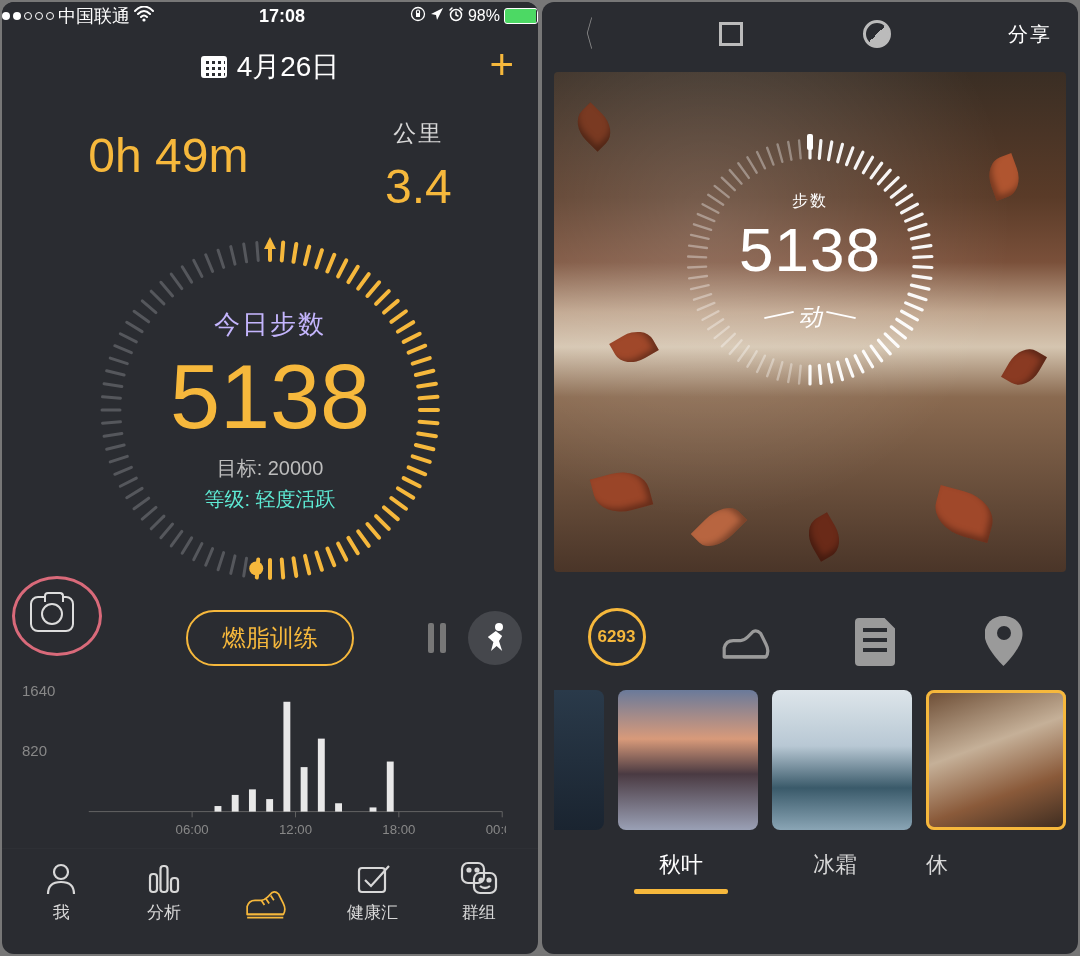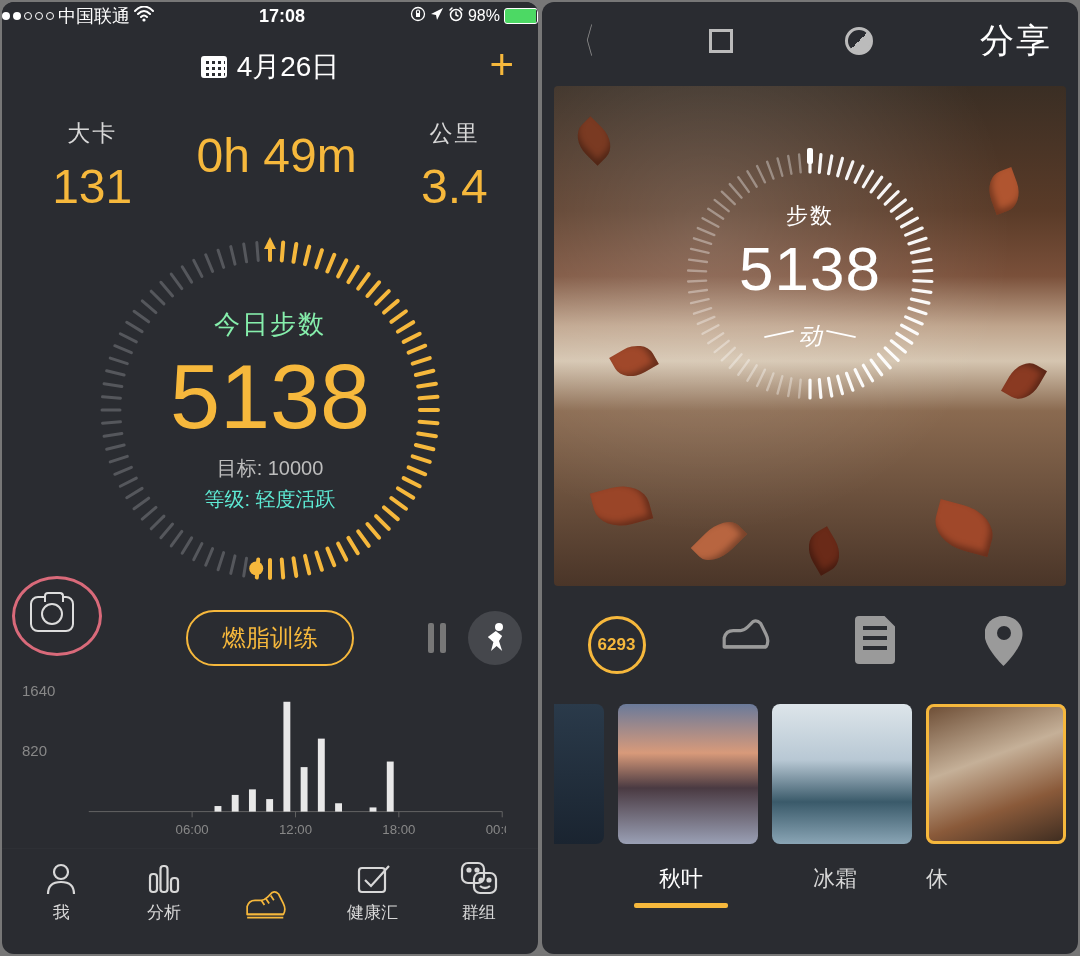--- a/index.html
+++ b/index.html
@@ -79,21 +79,21 @@
   }
   .dial {
     position:relative;
     width: 350px; height: 350px;
   }
   .dial svg { position:absolute; inset:0; }
   .dial-center {
     position:absolute; inset:0;
     display:flex; flex-direction:column; align-items:center; justify-content:center;
   }
-  .steps-label { color:#86efac; font-size:26px; letter-spacing:2px; }
+  .steps-label { color:#c4b5fd; font-size:26px; letter-spacing:2px; }
   .steps-value { color:#f6b83c; font-size:90px; font-weight:400; margin:4px 0 6px; }
   .goal { color:#bdbdbd; font-size:20px; }
   .level { color:#5eead4; font-size:20px; margin-top:4px; }
 
   .action-row {
     display:flex; align-items:center; justify-content:center; gap:22px;
     padding: 10px 14px 12px;
     position:relative;
   }
   .camera-btn {
@@ -158,56 +158,56 @@
   
   .r-top {
     display:flex; align-items:center; justify-content:space-between;
     padding: 16px 26px 12px; color:#ddd; font-size:26px;
   }
   .r-top .icn { width:32px; height:32px; display:flex; align-items:center; justify-content:center; }
   .chev { font-size:36px; color:#888; transform:scaleX(0.6); }
   .sq { width:24px; height:24px; border:3px solid #bbb; }
   .contrast { width:28px; height:28px; border:3px solid #bbb; border-radius:50%;
     background: linear-gradient(135deg, transparent 50%, #bbb 50%); }
-  .share { color:#fff; font-size:34px; letter-spacing:2px; }
+  .share { color:#fff; font-size:20px; letter-spacing:2px; }
 
   .photo-preview {
     margin: 10px 12px;
     height: 500px;
     border-radius:4px;
     position:relative;
     overflow:hidden;
     background:
       radial-gradient(ellipse at 30% 30%, rgba(255,255,255,0.18), transparent 60%),
       linear-gradient(180deg, #3a2e24 0%, #5a3b28 25%, #7a503a 38%, #bfa48c 48%, #d5c5b0 55%, #8a6a50 65%, #4a3528 100%);
     display:flex; align-items:flex-start; justify-content:center;
     padding-top: 60px;
   }
   .leaf {
     position:absolute; width:40px; height:30px; background:#a0482a;
     border-radius: 0 60% 0 60%; transform: rotate(var(--r,20deg));
     box-shadow: inset -4px -4px 6px rgba(0,0,0,0.35);
   }
   .mini-dial { position:relative; width:260px; height:260px; }
   .mini-center { position:absolute; inset:0; display:flex; flex-direction:column; align-items:center; justify-content:center; color:#fff; }
-  .mini-label { font-size:22px; letter-spacing:2px; }
+  .mini-label { font-size:16px; letter-spacing:2px; }
   .mini-value { font-size:62px; font-weight:300; margin-top:2px; letter-spacing:1px; }
   .mini-dong { font-size:24px; margin-top:16px; font-style:italic; font-family: serif;}
   .mini-dong::before, .mini-dong::after {
     content:""; display:inline-block; width:30px; height:2px; background:#fff; vertical-align:middle; margin:0 4px;
     transform: translateY(-4px);
   }
   .mini-dong::before { transform: translateY(-4px) rotate(-12deg); }
   .mini-dong::after { transform: translateY(-4px) rotate(12deg); }
 
   .overlay-row {
     display:flex; justify-content:space-around; align-items:center;
     padding: 20px 10px 24px;
   }
-  .ov-item { width:64px; height:64px; display:flex; align-items:flex-start; justify-content:center; }
+  .ov-item { width:64px; height:64px; display:flex; align-items:flex-end; justify-content:center; }
   .ov-ring {
     width:58px; height:58px; border:3px solid #f6b83c; border-radius:50%;
     display:flex; align-items:center; justify-content:center;
     color:#f6b83c; font-size:17px; font-weight:600;
   }
   .shoe-g { width:54px; height:40px; }
   .doc-g {
     width:40px; height:48px; background:#9a9a9a; border-radius:4px; position:relative;
   }
   .doc-g::before { content:""; position:absolute; left:8px; top:10px; right:8px; height:4px; background:#2a2c31; box-shadow: 0 10px 0 #2a2c31, 0 20px 0 #2a2c31; }
@@ -293,24 +293,20 @@
       </div>
     </div>
 
     <div class="date-row">
       <span class="cal"></span>
       <span>4月26日</span>
       <span class="plus-btn">+</span>
     </div>
 
     <div class="metrics-row">
-      <div class="metric">
-        <div class="metric-label">大卡</div>
-        <div class="metric-value">131</div>
-      </div>
       <div class="metric">
         <div class="metric-value">0h 49m</div>
       </div>
       <div class="metric">
         <div class="metric-label">公里</div>
         <div class="metric-value">3.4</div>
       </div>
     </div>
 
     <div class="dial-area">
@@ -395,21 +391,21 @@
             <line x1="128.64745084375787" y1="32.34152255572698" x2="123.0851449450088" y2="15.222505262414217" stroke="#55575c" stroke-width="3" stroke-linecap="round"></line>
             <line x1="139.98319542161423" y1="29.144511940348508" x2="135.78117887220793" y2="11.641853373190315" stroke="#55575c" stroke-width="3" stroke-linecap="round"></line>
             <line x1="151.53483024396536" y1="26.84674891072936" x2="148.7190098732412" y2="9.068358780016865" stroke="#55575c" stroke-width="3" stroke-linecap="round"></line>
             <line x1="163.23113564082317" y1="25.462399940030792" x2="161.81887191772194" y2="7.517887932834498" stroke="#55575c" stroke-width="3" stroke-linecap="round"></line>
             <circle cx="161.2307034924176" cy="333.40267192723195" r="7" fill="#f6b83c"></circle>
             <polygon points="175,2 181,14 169,14" fill="#f6b83c"></polygon>
           </svg>
         <div class="dial-center">
           <div class="steps-label">今日步数</div>
           <div class="steps-value">5138</div>
-          <div class="goal">目标: 10000</div>
+          <div class="goal">目标: 20000</div>
           <div class="level">等级: 轻度活跃</div>
         </div>
       </div>
     </div>
 
     <div class="action-row">
       <div style="position:absolute; left:14px; top:-4px;">
         <div class="camera-btn"></div>
         <div class="camera-circle"></div>
       </div>

